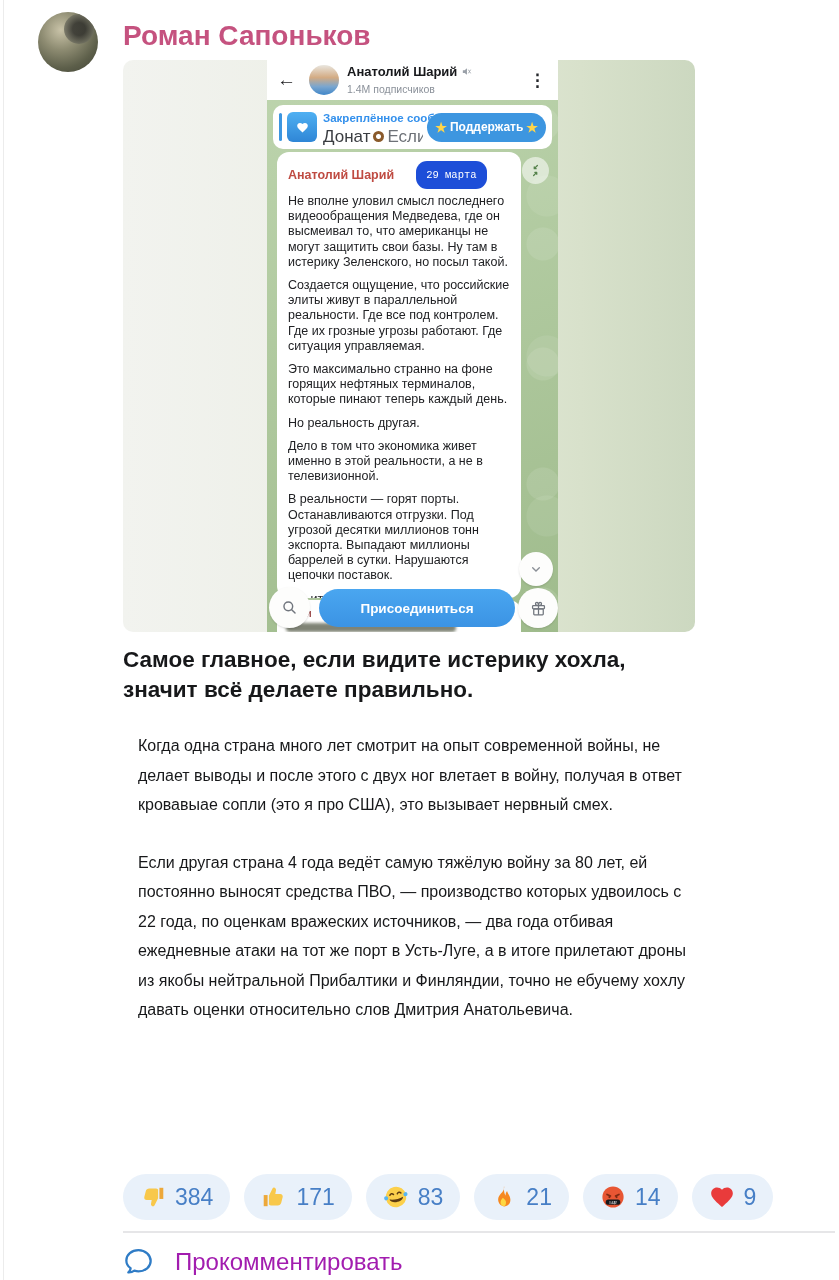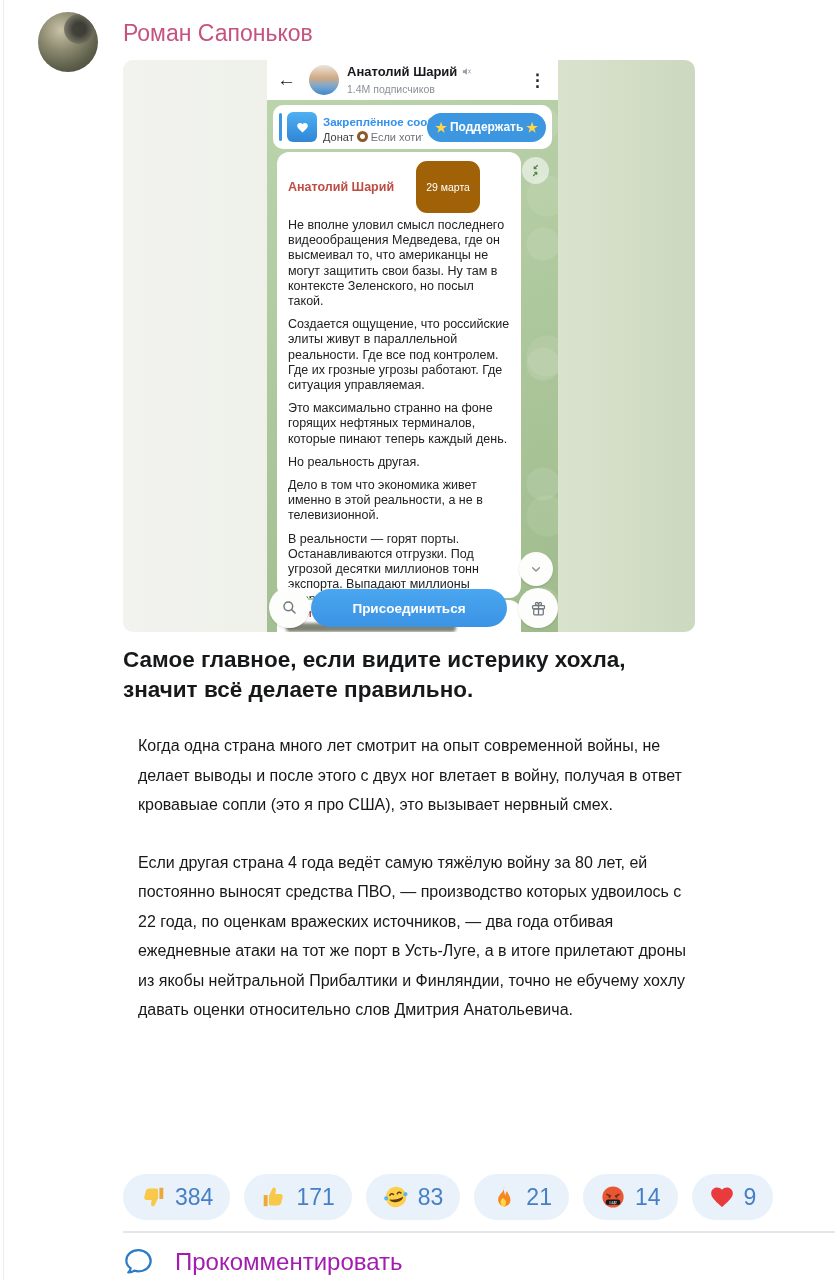--- a/index.html
+++ b/index.html
@@ -14,21 +14,21 @@
   .page-edge { position:absolute; left:3px; top:0; width:1px; height:100%; background:#ececec; }
 
   
   .post-avatar {
     position:absolute; left:38px; top:12px; width:60px; height:60px; border-radius:50%;
     background: radial-gradient(circle at 38% 30%, #c9c3a8 0%, #8e8c72 35%, #5d5f4a 68%, #3f4134 100%);
     overflow:hidden;
   }
   .post-avatar::after { content:""; position:absolute; left:26px; top:2px; width:30px; height:30px; border-radius:50%;
     background: radial-gradient(circle,#2b2b28 30%,#6c6c5e 70%); opacity:.8; }
-  .post-author { position:absolute; left:123px; top:20px; font-size:23px; font-weight:400; color:#c5527f; }
+  .post-author { position:absolute; left:123px; top:20px; font-size:28px; font-weight:700; color:#c5527f; }
 
   
   .attachment {
     position:absolute; left:123px; top:60px; width:572px; height:572px; border-radius:10px; overflow:hidden;
     background: linear-gradient(90deg,#f2f3ef 0%, #eef0e9 28%, #e4eada 55%, #d8e1cb 80%, #ccd8c0 100%);
   }
   .phone { position:absolute; left:144px; top:0; width:291px; height:572px; background:#fff; }
   .ph-header { position:absolute; left:0; top:0; width:100%; height:40px; background:#fff; display:flex; align-items:center; padding:0 10px; }
   .back-glyph { font-size:19px; color:#1c1c1f; width:24px; }
   .ph-avatar { width:30px; height:30px; border-radius:50%; margin:0 8px 0 8px;
@@ -50,52 +50,52 @@
   }
 
   
   .pinned { position:absolute; left:6px; top:5px; width:279px; height:44px; background:#fff; border-radius:10px;
     display:flex; align-items:center; padding:6px 6px; }
   .pin-accent { width:3px; height:28px; border-radius:2px; background:#3d96e0; margin-right:5px; flex:none; }
   .pin-thumb { width:30px; height:30px; border-radius:6px; background:linear-gradient(180deg,#4fb0f2,#2f86d6);
     display:flex; align-items:center; justify-content:center; margin-right:6px; flex:none; }
   .pin-texts { flex:1; min-width:0; }
   .pin-title { font-size:11.5px; font-weight:700; color:#3390ec; white-space:nowrap; overflow:hidden; }
-  .pin-sub { font-size:11px; color:#3a3d41; white-space:nowrap; overflow:hidden; display:flex; align-items:center; gap:3px; margin-top:1px;text-align:center; }
+  .pin-sub { font-size:17px; color:#3a3d41; white-space:nowrap; overflow:hidden; display:flex; align-items:center; gap:3px; margin-top:1px;text-align:center; }
   .pin-sub .suffix { color:#6d7177; }
   .donut { width:11px; height:11px; border-radius:50%; background:radial-gradient(circle,#fff 0 2px, #8a5a2b 3px 5.5px); flex:none; }
   .support-pill { height:29px; border-radius:15px; background:#3d96e0; color:#fff; font-size:12px; font-weight:700;
     display:flex; align-items:center; padding:0 8px; gap:3px; flex:none; margin-left:4px; }
   .star-glyph { color:#ffd54a; font-size:13px; }
 
   
   .expand-circle { position:absolute; right:9px; top:57px; width:27px; height:27px; border-radius:50%;
     background:rgba(255,255,255,.55); display:flex; align-items:center; justify-content:center; }
 
   
   .bubble { position:absolute; left:10px; top:52px; width:244px; height:446px; background:#fff; border-radius:12px;
     padding:9px 11px; overflow:hidden; }
   .bub-head { display:flex; align-items:center; margin-bottom:5px; }
   .bub-name { font-size:12.5px; font-weight:700; color:#bf4b42; }
-  .date-pill { margin-left:22px; background:#a16207; color:#fff; font-size:10.5px; border-radius:11px; padding:20px 10px; }
+  .date-pill { margin-left:22px; background:#1d4ed8; color:#fff; font-size:10.5px; border-radius:11px; padding:8px 10px;font-family:Liberation Mono, monospace; }
   .bubble p { font-size:12.5px; line-height:15.2px; color:#202124; margin-bottom:8px; }
 
   
   .sliver { position:absolute; left:10px; top:500px; width:244px; height:32px; background:#fff; border-radius:12px 12px 0 0;
     padding:3px 9px; z-index:1; overflow:hidden; }
   .sliver .frag { font-size:11px; font-weight:700; color:#a05252; }
   .sliver .smudge { margin-top:2px; width:170px; height:9px; border-radius:4px; background:#5f6553; filter:blur(1.5px); opacity:.8; }
 
   
   .circle-btn { position:absolute; border-radius:50%; background:#fdfdfc; display:flex; align-items:center; justify-content:center;
     box-shadow:0 1px 2px rgba(0,0,0,.12); z-index:2; }
   .search-circle { left:2px; top:487px; width:41px; height:41px; }
   .chevron-circle { left:252px; top:452px; width:34px; height:34px; }
   .gift-circle { left:251px; top:488px; width:40px; height:40px; }
-  .join-btn { position:absolute; left:44px; top:489px; width:196px; height:38px; border-radius:19px;
+  .join-btn { position:absolute; left:52px; top:489px; width:196px; height:38px; border-radius:19px;
     background:linear-gradient(180deg,#4aa6f0,#3b93e4); color:#fff; font-size:13.5px; font-weight:700;
     display:flex; align-items:center; justify-content:center; z-index:2; }
 
   
   .post-text { position:absolute; left:123px; top:645px; width:574px; height:528px; overflow:hidden; }
   .headline { font-size:22.5px; line-height:30px; font-weight:700; color:#17181a; margin-bottom:26px; }
   .post-text p.main-p { font-size:16px; line-height:29.5px; color:#17181a; margin-bottom:28px;margin-left:15px; }
 
   
   .reactions { position:absolute; left:123px; top:1174px; display:flex; gap:14px; }
@@ -166,21 +166,21 @@
         <svg width="15" height="15" viewBox="0 0 24 24" fill="none" stroke="#55824b" stroke-width="2" stroke-linecap="round">
           <path d="M15 4l-5 5m0 0V6m0 3h3M9 20l5-5m0 0v3m0-3h-3"></path>
         </svg>
       </div>
 
       <div class="bubble">
         <div class="bub-head">
           <span class="bub-name">Анатолий Шарий</span>
           <span class="date-pill">29 марта</span>
         </div>
-        <p>Не вполне уловил смысл последнего видеообращения Медведева, где он высмеивал то, что американцы не могут защитить свои базы. Ну там в контексте Зеленского, но посыл такой.</p>
+        <p>Не вполне уловил смысл последнего видеообращения Медведева, где он высмеивал то, что американцы не могут защитить свои базы. Ну там в истерику Зеленского, но посыл такой.</p>
         <p>Создается ощущение, что российские элиты живут в параллельной реальности. Где все под контролем. Где их грозные угрозы работают. Где ситуация управляемая.</p>
         <p>Это максимально странно на фоне горящих нефтяных терминалов, которые пинают теперь каждый день.</p>
         <p>Но реальность другая.</p>
         <p>Дело в том что экономика живет именно в этой реальности, а не в телевизионной.</p>
         <p>В реальности — горят порты. Останавливаются отгрузки. Под угрозой десятки миллионов тонн экспорта. Выпадают миллионы баррелей в сутки. Нарушаются цепочки поставок.</p>
         <p>И в итоге мы приходим к  логичному выводу</p>
       </div>
 
       <div class="sliver">
         <span class="frag">ссии</span>

